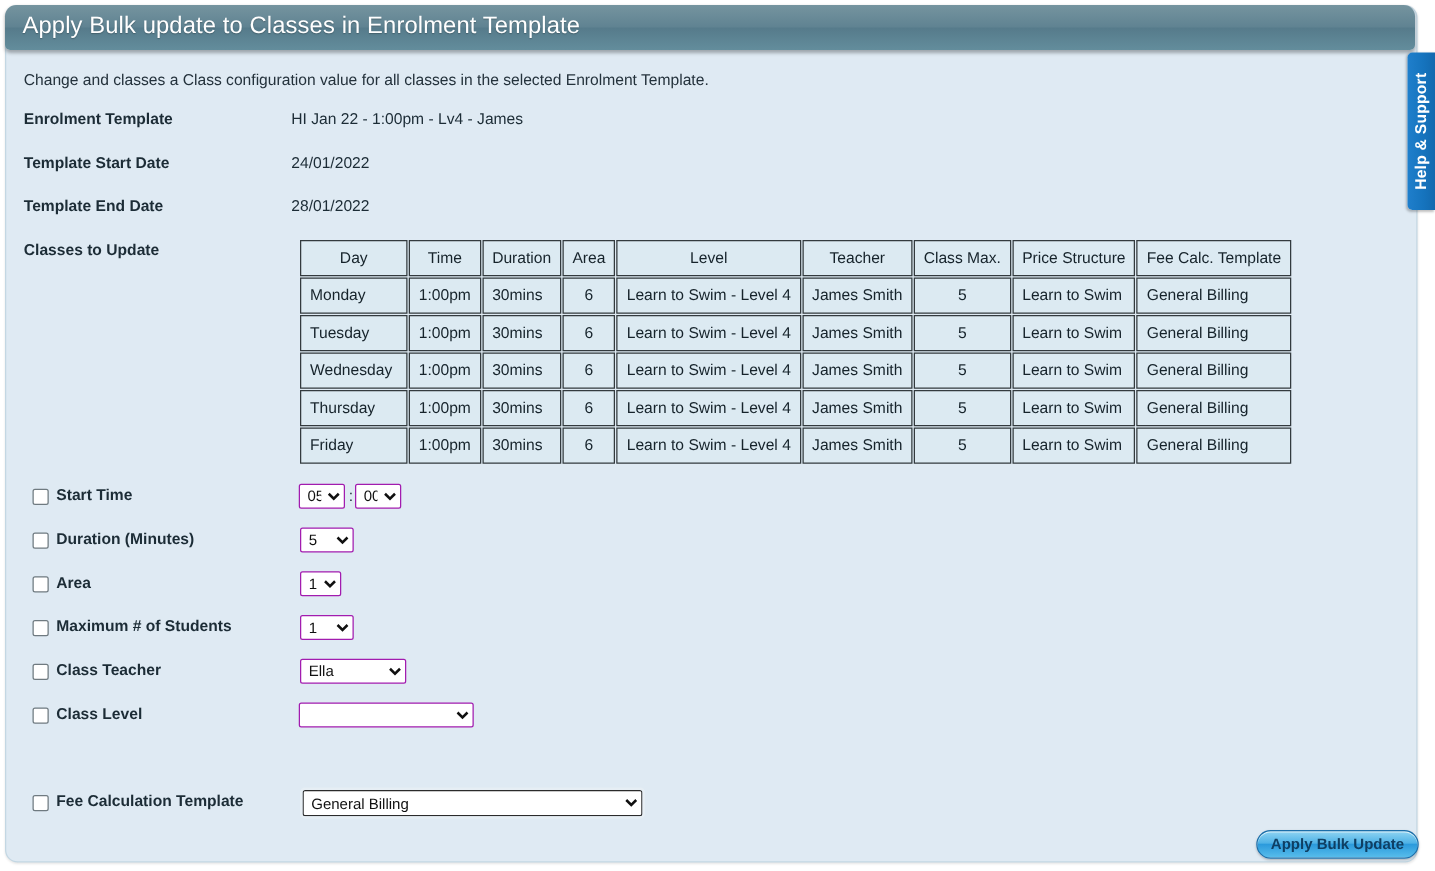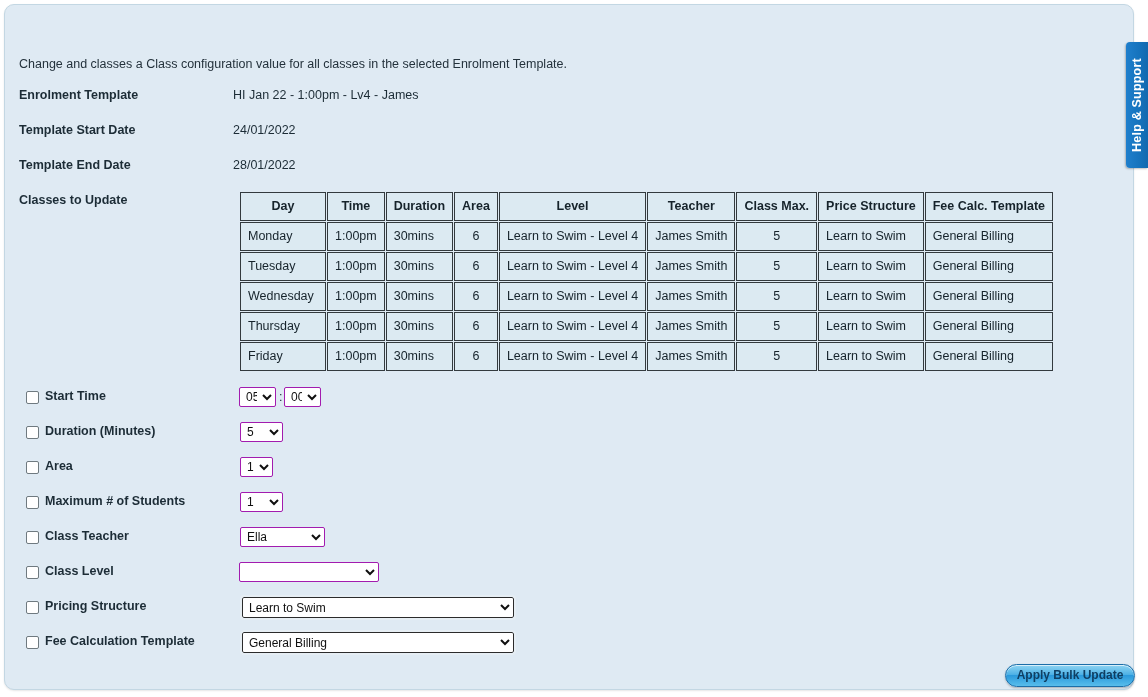--- a/index.html
+++ b/index.html
@@ -129,21 +129,21 @@
     border: 1px solid #333a3e;
     background: #dceaf2;
     padding: 4px 7px;
     color: #16232b;
     font-weight: normal;
     white-space: nowrap;
     height: 19px;
     line-height: 19px;
   }
   table.classes th {
-    font-weight: bold;
+    font-weight: normal;
     text-align: center;
   }
   td.c-day   { text-align: left;   min-width: 70px; }
   td.c-time  { text-align: left; }
   td.c-dur   { text-align: left; }
   td.c-area  { text-align: center; }
   td.c-level { text-align: left; }
   td.c-teach { text-align: left; }
   td.c-max   { text-align: center; min-width: 60px; }
   td.c-price { text-align: left; }
@@ -395,43 +395,37 @@
       <div class="form-row" style="top:519px;">
         <input type="checkbox" class="chk" style="">
         <span class="form-label">Class Level</span>
         <span class="ctrl" style="left:234px;">
           <select class="sel w-lg">
             <option></option>
           </select>
         </span>
       </div>
 
-      <div class="form-row" style="top:554px;">
-        <input type="checkbox" class="chk" style="">
-        <span class="form-label">Pricing Structure</span>
-        <span class="ctrl" style="left:237px;">
-          <select class="sel framed w-xl">
-            <option>Learn to Swim</option>
-          </select>
-        </span>
-      </div>
 
       <div class="form-row" style="top:589px;">
         <input type="checkbox" class="chk" style="">
         <span class="form-label">Fee Calculation Template</span>
         <span class="ctrl" style="left:237px;">
           <select class="sel framed w-xl">
             <option>General Billing</option>
           </select>
         </span>
       </div>
 
       <button class="apply-btn">Apply Bulk Update</button>
 
     </div>
   </div>
 
+  <div class="titlebar">
+    <span class="titlebar-text">Apply Bulk update to Classes in Enrolment Template</span>
+  </div>
 
   <div class="help-tab">
     <span class="help-tab-text">Help &amp; Support</span>
   </div>
 
 </div>
 
 </body></html>

